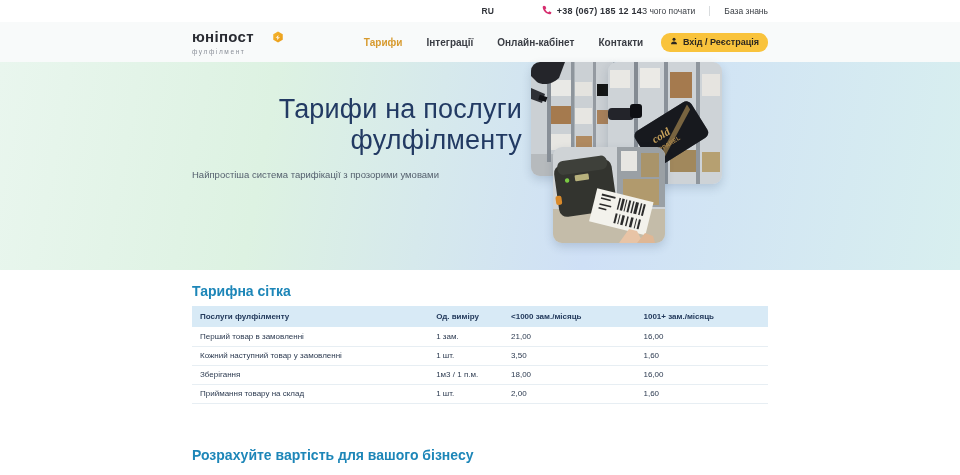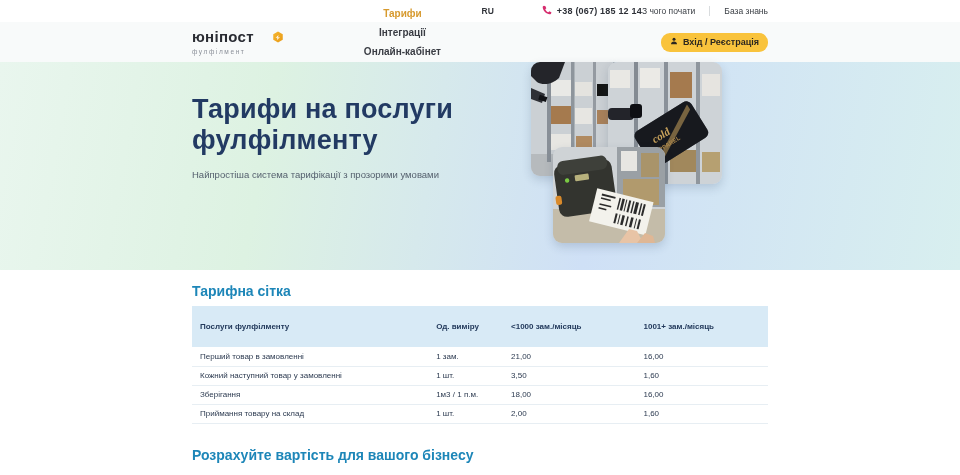--- a/index.html
+++ b/index.html
@@ -18,53 +18,53 @@
   .tl1 { }
   .top-divider { width:1px; height:10px; background:#d9dcde; margin:0 14px; }
 
   
   .header { position:absolute; top:22px; left:0; width:960px; height:40px; background:#f8fafa; }
   .header-inner { width:576px; margin:0 auto; height:40px; display:flex; align-items:center; }
   .logo { display:flex; flex-direction:column; cursor:pointer; }
   .logo-top { display:flex; align-items:flex-start; gap:18px; }
   .logo-word { font-size:15px; font-weight:800; color:#2a2c33; letter-spacing:.3px; line-height:15px; }
   .logo-tag { font-size:6.5px; color:#8a8f98; letter-spacing:1.6px; margin-top:1px; }
-  .nav { display:flex; align-items:center; gap:8px; margin-left:80px;flex-direction:column; }
+  .nav { display:flex; align-items:center; gap:24px; margin-left:80px; }
   .nav-item { font-size:10px; font-weight:bold; color:#3a3d44; cursor:pointer; }
   .nav-item.active { color:#d79a2e; }
   .login-btn { margin-left:auto; background:#f9c33c; border:none; border-radius:9px;
     height:19px; padding:0 9px; display:flex; align-items:center; gap:5px;
     font-size:9px; font-weight:bold; color:#2b2620; cursor:pointer;
     font-family:"Liberation Sans",sans-serif; }
 
   
   .hero { position:absolute; top:62px; left:0; width:960px; height:208px;
     background:linear-gradient(100deg,#e9f6ee 0%, #ddf2e2 28%, #cfe0f6 62%, #d8efef 100%); }
   .hero-text { position:absolute; left:192px; top:32px; width:330px; }
-  .hero-title { font-size:27px; line-height:31px; font-weight:bold; color:#223a63; letter-spacing:.2px; }
+  .hero-title { font-size:27px; line-height:31px; font-weight:normal; color:#223a63; letter-spacing:.2px;text-align:right; }
   .hero-sub { margin-top:13px; font-size:9.5px; color:#55606e; }
 
   
   .collage { position:absolute; left:531px; top:0; width:200px; height:208px; }
   .ph { position:absolute; border-radius:9px; overflow:hidden;
     box-shadow:0 4px 10px rgba(40,60,90,.18); }
   .ph svg { display:block; }
   .ph-a { left:0;   top:1;  width:90px;  height:114px; z-index:1; }
   .ph-b { left:77px; top:3; width:114px; height:122px; z-index:2; }
   .ph-c { left:22px; top:85px; width:112px; height:96px; z-index:3; }
 
   
   .section-title { position:absolute; left:192px; font-size:14px; font-weight:bold; color:#1d86b8; }
   .st-pricing { top:283px; }
   .st-calc { top:447px; }
 
   table.pricing { position:absolute; left:192px; top:306px; width:576px;
     border-collapse:collapse; font-size:8px; }
   table.pricing th { background:#d8eaf6; color:#233a5c; font-weight:bold; text-align:left;
-    height:20px; padding:16px 8px; }
+    height:20px; padding:6px 8px; }
   table.pricing td { color:#2c3a50; height:19px; padding:0 8px;
     border-bottom:1px solid #e7eef3; background:#fff; }
   .c1 { width:41%; } .c2 { width:13%; } .c3 { width:23%; } .c4 { width:23%; }
 </style>
 </head>
 <body>
 
 <div class="page">
 
   <div class="topbar">

